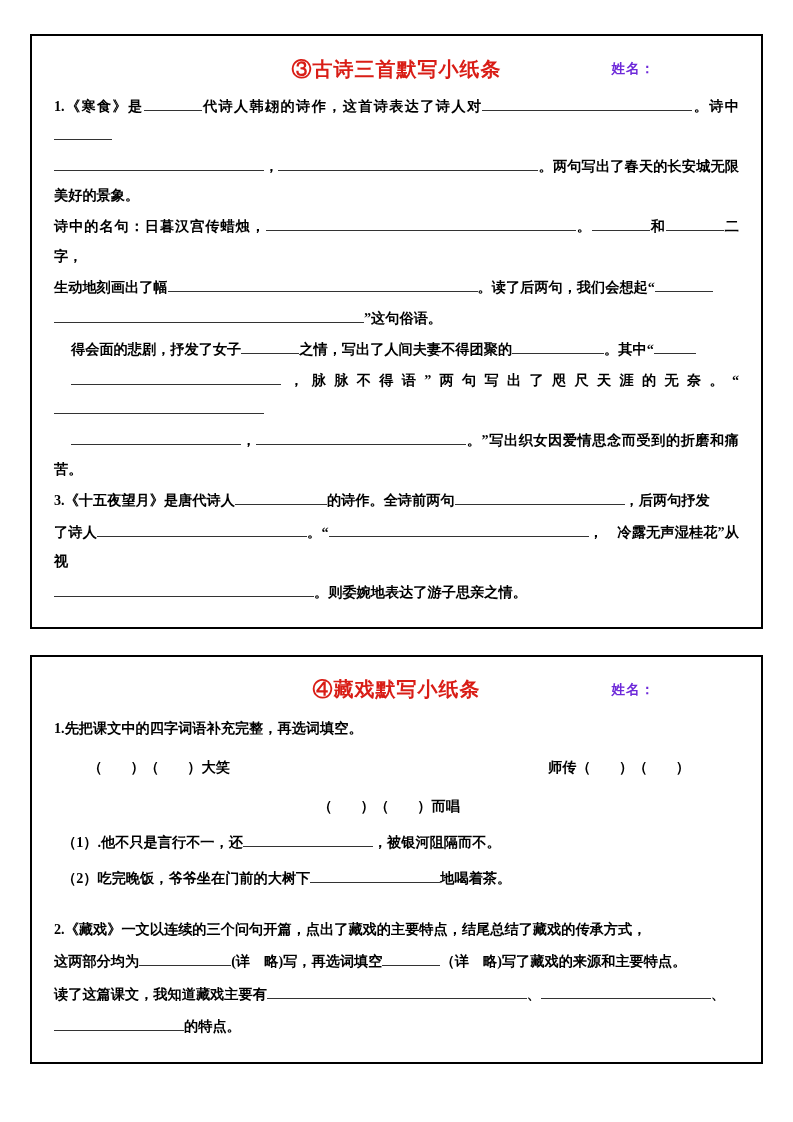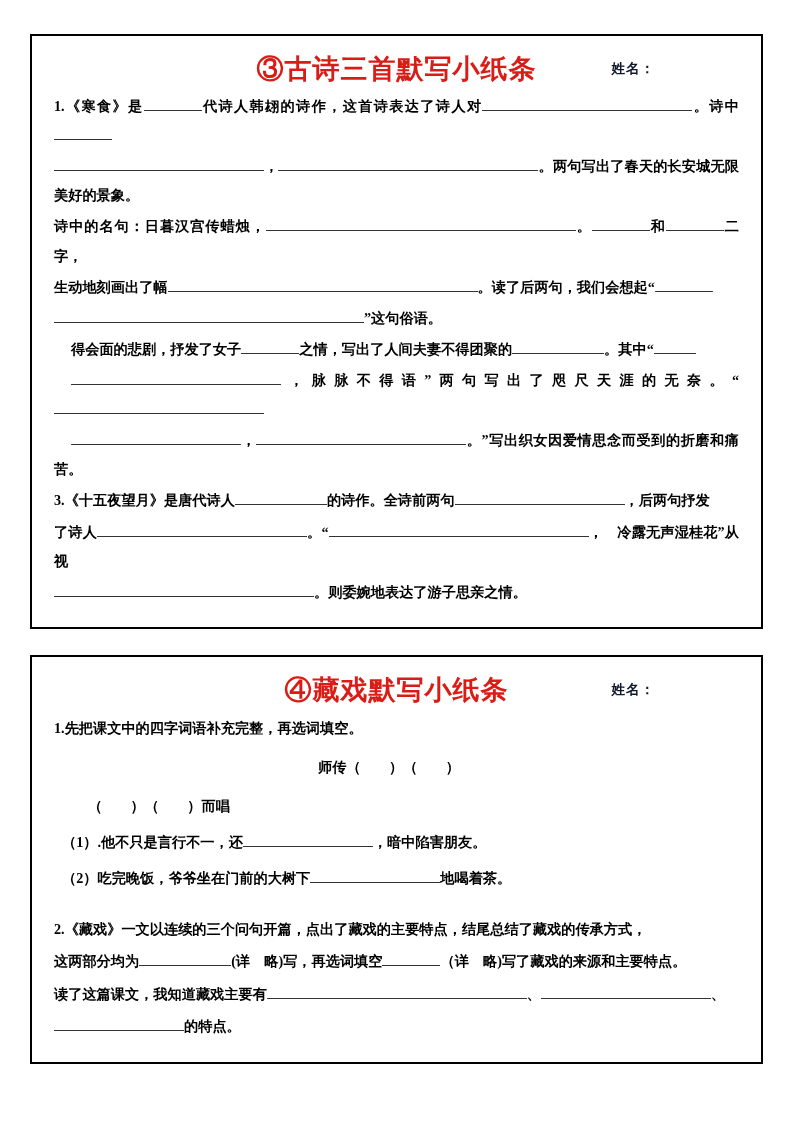--- a/index.html
+++ b/index.html
@@ -34,30 +34,30 @@
     display: flex;
     align-items: center;
     justify-content: center;
     position: relative;
     height: 34px;
     margin-bottom: 6px;
   }
   .card-title {
     color: #d91d16;
     font-weight: bold;
-    font-size: 27px;
+    font-size: 20px;
     letter-spacing: 1px;
     font-family: "Liberation Sans", sans-serif;
   }
   .name-field {
     position: absolute;
     right: 84px;
     font-size: 13.5px;
     font-weight: bold;
-    color: #0f172a;
+    color: #6d28d9;
     font-family: "Liberation Sans", sans-serif;
     letter-spacing: 1px;
   }
   .body-text {
     font-size: 14.2px;
     line-height: 2.05;
     color: #000000;
     text-align: justify;
     font-weight: bold;
   }
@@ -146,26 +146,27 @@
   <div class="card c2">
     <div class="card-head">
       <div class="card-title">④藏戏默写小纸条</div>
       <div class="name-field">姓名：</div>
     </div>
     <div class="body-text">
 
       <p class="para">1.先把课文中的四字词语补充完整，再选词填空。</p>
 
       <div class="idiom-row">
+        <div class="cell cell-a">（　　）（　　）大笑</div>
         <div class="cell cell-b">（　　）（　　）而唱</div>
         <div class="cell cell-c">师传（　　）（　　）</div>
       </div>
 
 
-      <p class="para sub-item"><span>（1）.他不只是言行不一，还</span><span class="u u-l"></span><span>，暗中陷害朋友。</span></p>
+      <p class="para sub-item"><span>（1）.他不只是言行不一，还</span><span class="u u-l"></span><span>，被银河阻隔而不。</span></p>
 
       <p class="para sub-item"><span>（2）吃完晚饭，爷爷坐在门前的大树下</span><span class="u u-l"></span><span>地喝着茶。</span></p>
 
       <p class="para q2">2.《藏戏》一文以连续的三个问句开篇，点出了藏戏的主要特点，结尾总结了藏戏的传承方式，</p>
 
       <p class="para"><span>这两部分均为</span><span class="u u-m"></span><span>(详　略)写，再选词填空</span><span class="u u-s"></span><span>（详　略)写了藏戏的来源和主要特点。</span></p>
 
       <p class="para"><span>读了这篇课文，我知道藏戏主要有</span><span class="u u-3xl"></span><span>、</span><span class="u u-xl"></span><span>、</span></p>
 
       <p class="para"><span class="u u-l"></span><span>的特点。</span></p>

